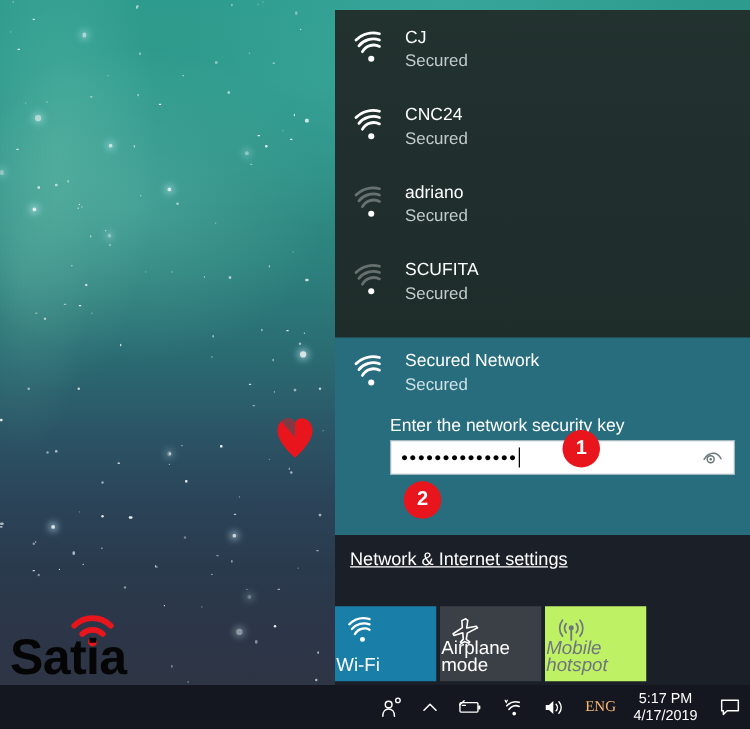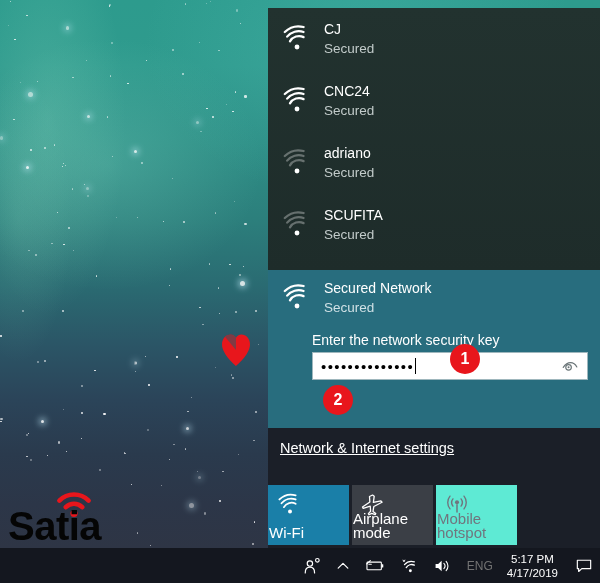--- a/index.html
+++ b/index.html
@@ -238,21 +238,21 @@
   }
   .tile {
     width: 81px; height: 60px;
     position: relative;
     box-sizing: border-box;
     padding: 7px 0 0 9px;
     cursor: pointer;
   }
   .tile-wifi { background: #1a7fa8; }
   .tile-plane { background: #3b3f46; }
-  .tile-hotspot { background: #5eead4; }
+  .tile-hotspot { background: #bef264; font-style: italic; }
   .tile-icon { height: 26px; }
   .tile-label {
     position: absolute;
     left: 1px; bottom: 5px;
     color: #ffffff;
     font-size: 15px;
     line-height: 14px;
     width: 74px;
   }
   .tile-hotspot .tile-label { color: #70757e; }
@@ -269,23 +269,24 @@
   }
   .tray-item {
     display: flex;
     align-items: center;
     justify-content: center;
     height: 35px;
     padding: 0 7px;
     cursor: pointer;
   }
   .tray-lang {
-    color: #737373;
+    color: #fdba74;
     font-size: 12px;
     padding: 0 8px;
+    font-family: Liberation Serif, serif;
   }
   .tray-clock {
     color: #ffffff;
     font-size: 11.5px;
     line-height: 14px;
     text-align: center;
     padding: 0 10px 0 6px;
     cursor: pointer;
   }
 

